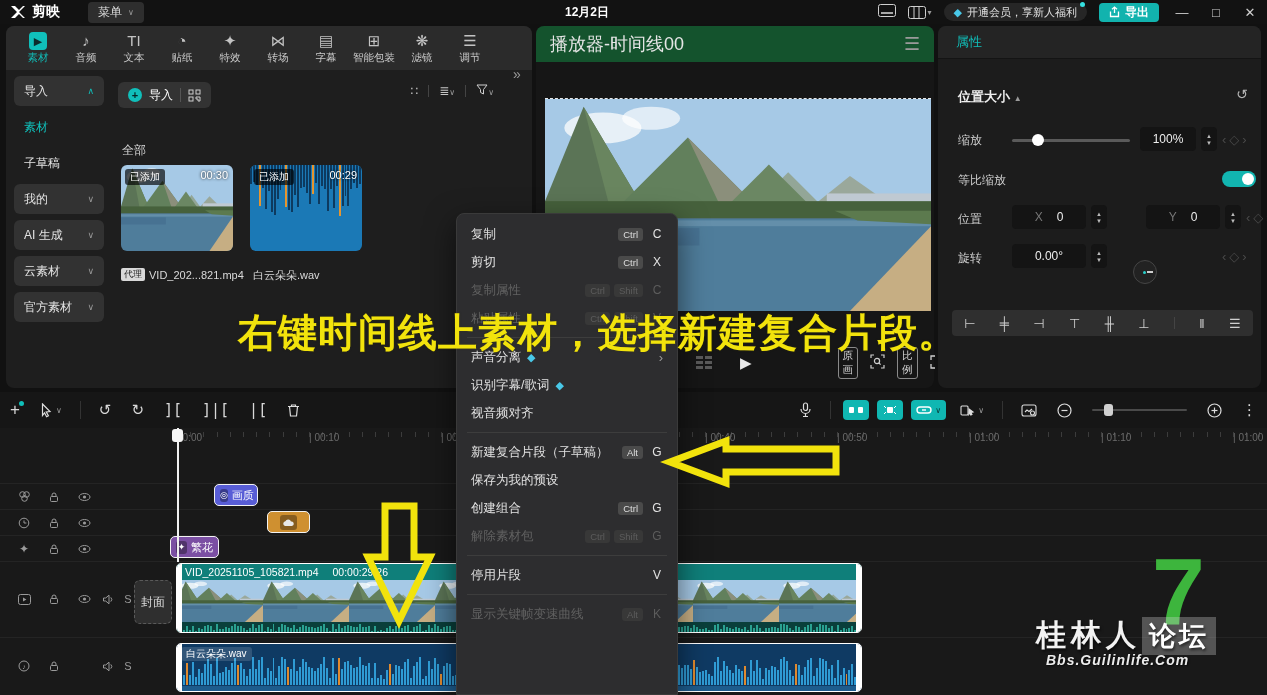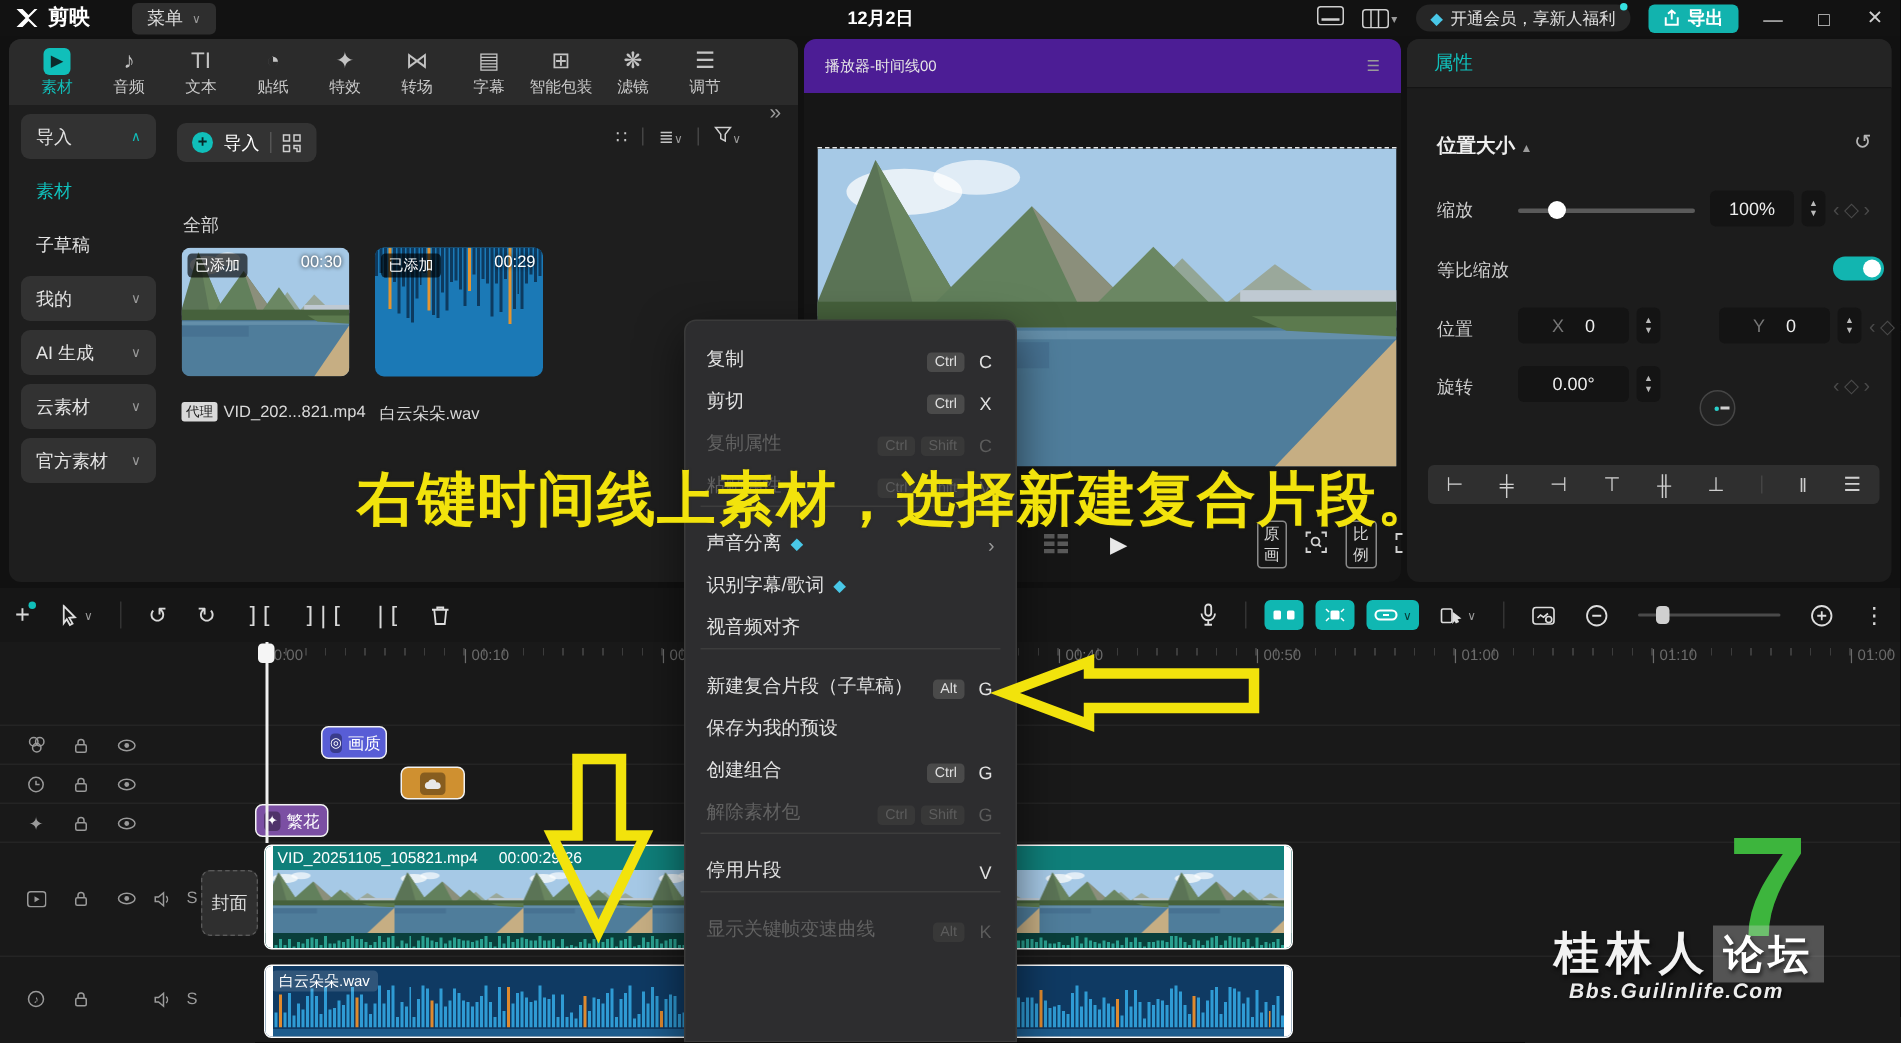--- a/index.html
+++ b/index.html
@@ -47,21 +47,21 @@
   .thumb .badge{position:absolute;left:4px;top:4px;background:rgba(0,0,0,.66);color:#fff;font-size:10px;border-radius:3px;padding:1px 5px;}
   .thumb .dur{position:absolute;right:5px;top:4px;color:#fff;font-size:11px;text-shadow:0 0 3px #000;}
   .thumb-name{position:absolute;top:242px;color:#d9d9d9;font-size:11px;display:flex;align-items:center;gap:4px;white-space:nowrap;}
   .proxy-chip{background:#d9d9d9;color:#222;font-size:9px;border-radius:2px;padding:0 3px;}
   .audio-tile{background:#1b79b6;}
   .aw{display:flex;align-items:flex-start;height:60px;overflow:hidden;}
   .aw span{display:inline-block;width:2px;margin-right:1px;background:#0d3a5f;}
   .aw span.o{background:#e59530;}
   
   .player{position:absolute;left:536px;top:26px;width:398px;height:362px;background:#161616;border-radius:8px;}
-  .player-hd{height:36px;background:#4c1d95;border-radius:8px 8px 0 0;display:flex;align-items:center;justify-content:space-between;padding:0 14px;color:#e6e6e6;font-size:10px;}
+  .player-hd{height:36px;background:#14532d;border-radius:8px 8px 0 0;display:flex;align-items:center;justify-content:space-between;padding:0 14px;color:#e6e6e6;font-size:18px;}
   .pimg{position:absolute;left:9px;top:72px;width:386px;height:212px;border-top:1px dashed #e8e8e8;}
   .pctrl{position:absolute;left:0;bottom:8px;width:398px;height:34px;display:flex;align-items:center;}
   .chip{border:1px solid #8a8a8a;border-radius:3px;color:#d6d6d6;font-size:10.5px;padding:1px 4px;}
   
   .rpanel{position:absolute;left:938px;top:26px;width:323px;height:362px;background:#1c1c1c;border-radius:8px;}
   .rpanel-hd{height:32px;background:#242424;border-radius:8px 8px 0 0;display:flex;align-items:center;padding:0 18px;color:#10bfba;font-size:13px;border-bottom:1px solid #141414;}
   .prow{position:absolute;left:18px;color:#cfcfcf;font-size:12px;}
   .sec-label{color:#eee;font-weight:bold;font-size:13px;}
   .tri{font-size:8px;color:#9a9a9a;}
   .valbox{background:#141414;border-radius:4px;height:24px;display:flex;align-items:center;justify-content:center;color:#eee;font-size:12px;}
@@ -101,21 +101,21 @@
   .aclip-label{position:absolute;left:4px;top:3px;background:rgba(255,255,255,.14);color:#fff;font-size:10px;border-radius:3px;padding:0 5px;z-index:2;}
   .aclip-wave{position:absolute;left:0;bottom:6px;width:100%;height:30px;display:flex;align-items:flex-end;overflow:hidden;}
   .aclip-wave span{display:inline-block;width:2px;margin-right:1px;background:#2f9bd4;}
   .aclip-wave span.o{background:#e08a2e;}
   .aclip-base{position:absolute;left:0;bottom:0;width:100%;height:5px;background:#2f87c0;opacity:.45;}
   .handle{position:absolute;top:-1px;bottom:-1px;width:5px;background:#fff;z-index:3;}
   .playhead-line{position:absolute;left:177px;top:428px;width:1.5px;height:134px;background:#f0f0f0;z-index:5;}
   .playhead-cap{position:absolute;left:172px;top:429px;width:11px;height:13px;background:#f5f5f5;border-radius:3px;z-index:6;}
   
   .cmenu{position:absolute;left:456px;top:213px;width:222px;height:482px;background:#2d2d2f;border:1px solid #3a3a3a;border-radius:8px 8px 0 0;box-shadow:0 10px 30px rgba(0,0,0,.55);z-index:50;padding-top:6px;box-sizing:border-box;overflow:hidden;}
-  .citem{height:28px;display:flex;align-items:flex-end;justify-content:space-between;padding:0 14px;color:#e2e2e2;font-size:12.5px;}
+  .citem{height:28px;display:flex;align-items:center;justify-content:space-between;padding:0 14px;color:#e2e2e2;font-size:12.5px;}
   .citem.dis{color:#616161;}
   .cdiv{height:1px;background:#3d3d3d;margin:5px 10px;}
   .kcap{background:#4a4a4a;color:#dedede;border-radius:3px;font-size:9.5px;padding:1px 5px;margin-left:4px;}
   .citem.dis .kcap{background:#383838;color:#5c5c5c;}
   .klet{margin-left:8px;font-size:12px;color:#e2e2e2;width:12px;text-align:center;}
   .citem.dis .klet{color:#5c5c5c;}
   .subarr{color:#9a9a9a;font-size:13px;}
   .fbadge{background:linear-gradient(90deg,#f08ab6,#7de0e6);color:#203040;font-size:9.5px;border-radius:3px;padding:1px 4px;margin-left:6px;font-weight:bold;}
   .cleft{display:flex;align-items:center;}
   

